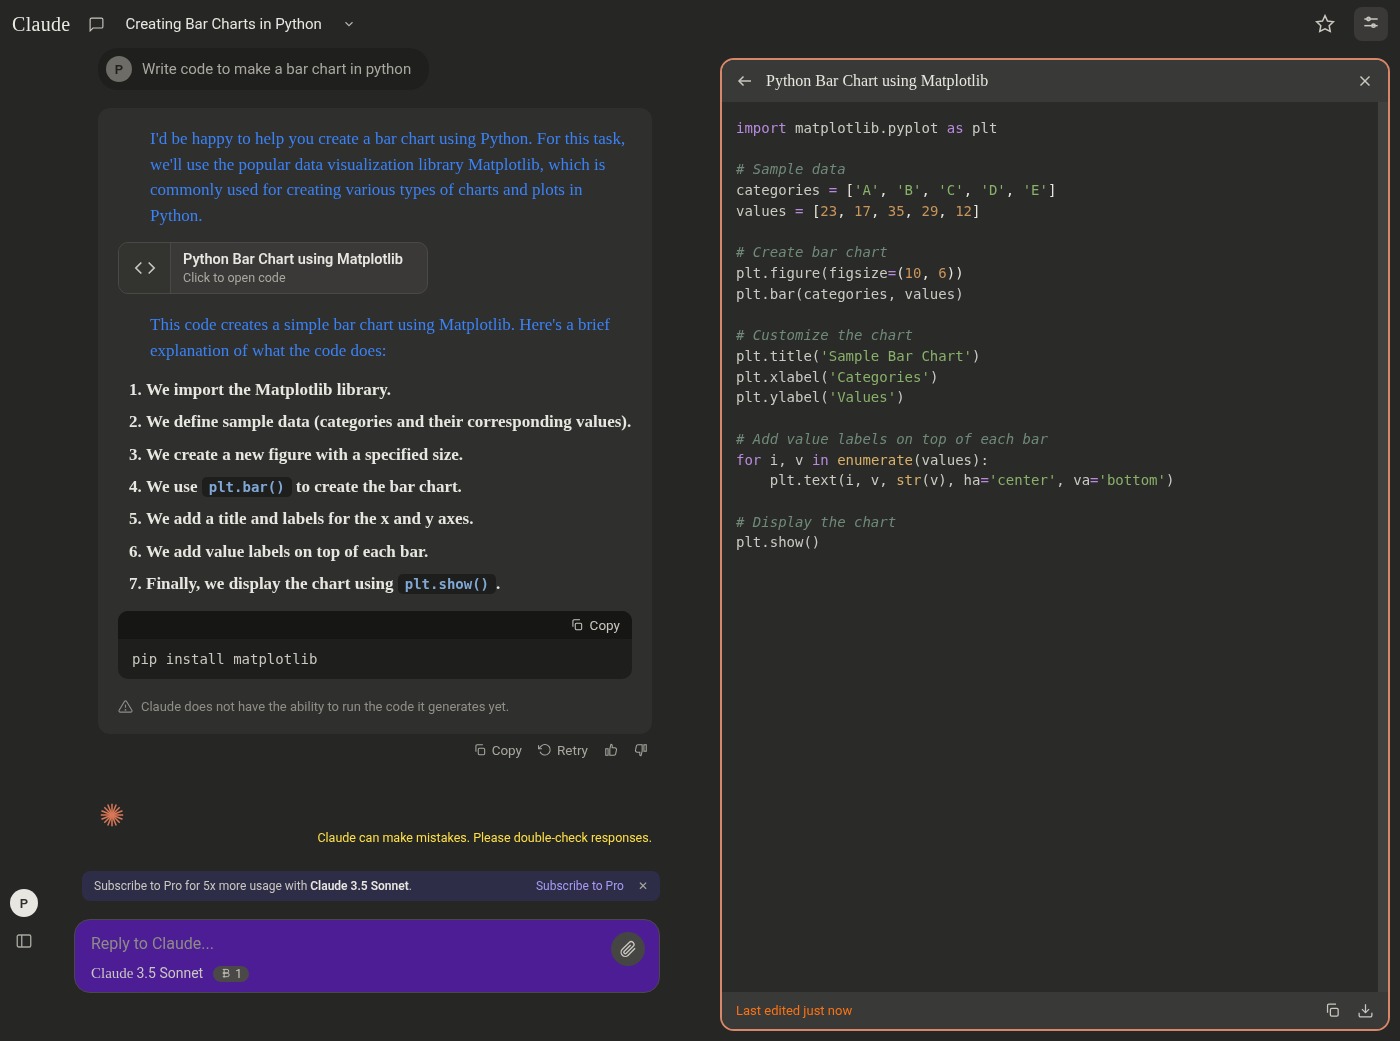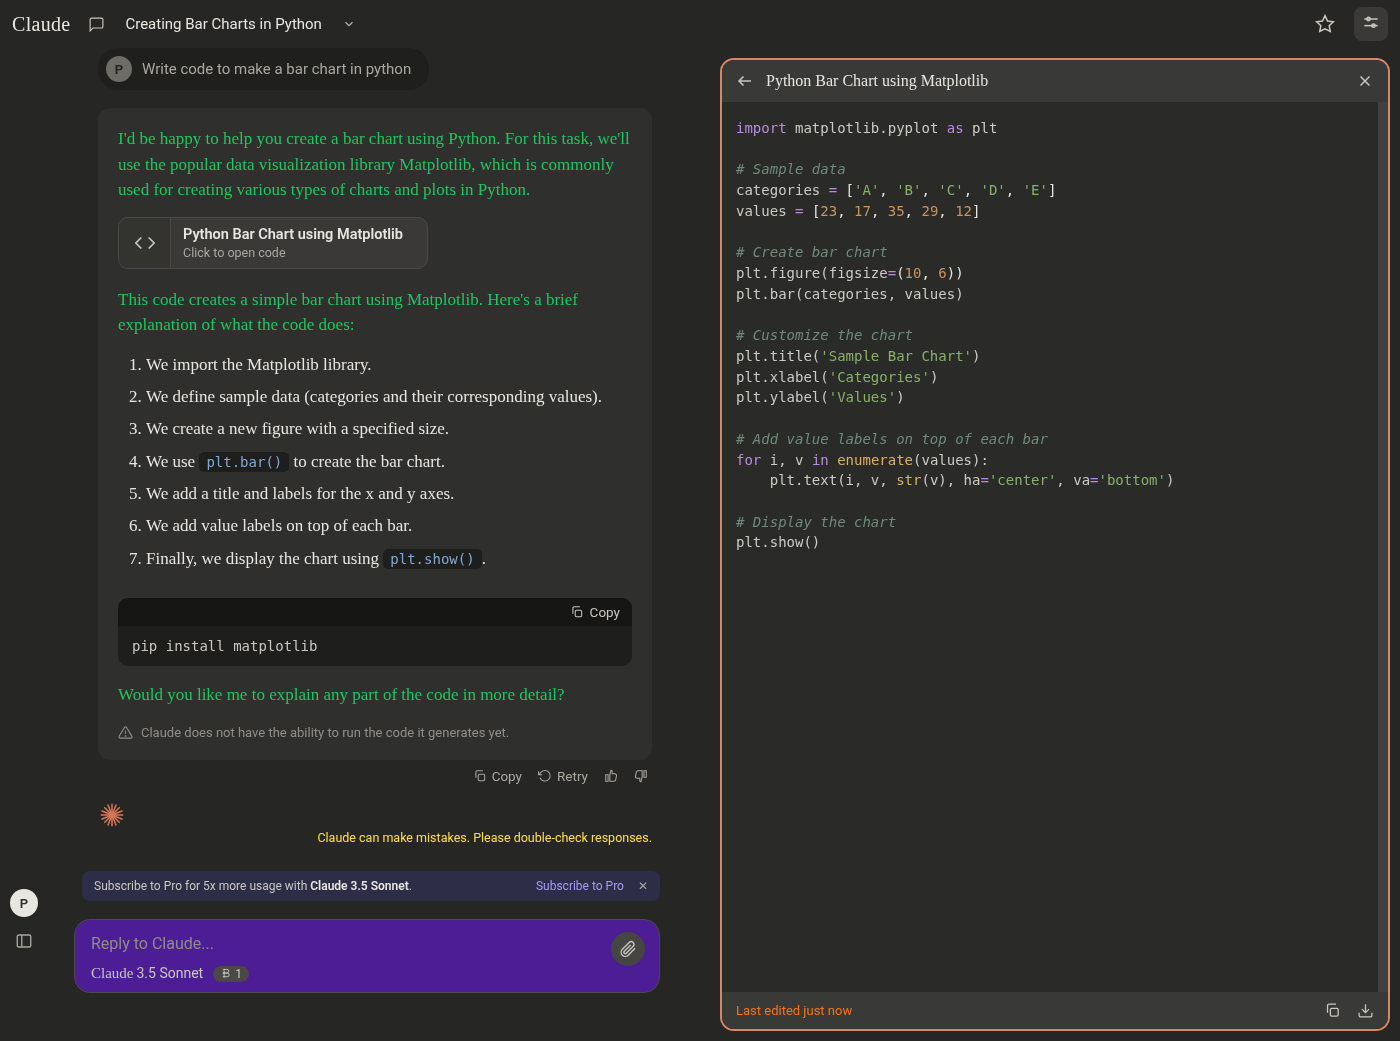--- a/index.html
+++ b/index.html
@@ -84,22 +84,23 @@
 
 .assistant-block {
   background: #2f2f2d;
   border-radius: 12px;
   padding: 18px 20px 16px 20px;
 }
 .body-text {
   font-family: Georgia, "Times New Roman", serif;
   font-size: 17px;
   line-height: 1.5;
-  color: #22c55e;
+  color: #3b82f6;
   margin-bottom: 14px;
+  margin-left: 32px;
 }
 .artifact-chip {
   display: flex;
   background: #3a3937;
   border: 1px solid #4a4947;
   border-radius: 10px;
   overflow: hidden;
   width: 310px;
   margin-bottom: 18px;
   cursor: pointer;
@@ -111,21 +112,22 @@
   display:flex; align-items:center; justify-content:center;
 }
 .artifact-chip .ic svg { width: 22px; height: 22px; stroke: #c9c7c0; stroke-width: 1.8; fill: none; }
 .artifact-chip .txt { padding: 8px 12px; }
 .artifact-chip .title { font-size: 14.5px; font-weight: 600; color: #e8e6e0; }
 .artifact-chip .sub { font-size: 12.5px; color: #a9a7a0; margin-top: 2px; }
 
 ol.explain {
   list-style: decimal;
   padding-left: 28px;
-  margin-bottom: 26px;
+  margin-bottom: 14px;
+  font-weight: bold;
 }
 ol.explain li {
   font-family: Georgia, "Times New Roman", serif;
   font-size: 17px;
   line-height: 1.55;
   color: #e8e6e0;
   margin-bottom: 6px;
 }
 code.inline {
   font-family: "SFMono-Regular", Menlo, Consolas, monospace;
@@ -362,21 +364,20 @@
             <svg viewBox="0 0 24 24">
                 <rect x="9" y="9" width="11" height="11" rx="2"></rect>
                 <path d="M5 15V5a2 2 0 0 1 2-2h10"></path>
               </svg>
             <span>Copy</span>
           </div>
         </div>
         <pre>pip install matplotlib</pre>
       </div>
 
-      <p class="body-text">Would you like me to explain any part of the code in more detail?</p>
 
       <div class="warn-row">
         <svg viewBox="0 0 24 24">
             <path d="M10.3 3.9 1.8 18a2 2 0 0 0 1.7 3h17a2 2 0 0 0 1.7-3L13.7 3.9a2 2 0 0 0-3.4 0z"></path>
             <line x1="12" y1="9" x2="12" y2="14"></line>
             <circle cx="12" cy="17.5" r="0.5"></circle>
           </svg>
         <span>Claude does not have the ability to run the code it generates yet.</span>
       </div>
     </div>

